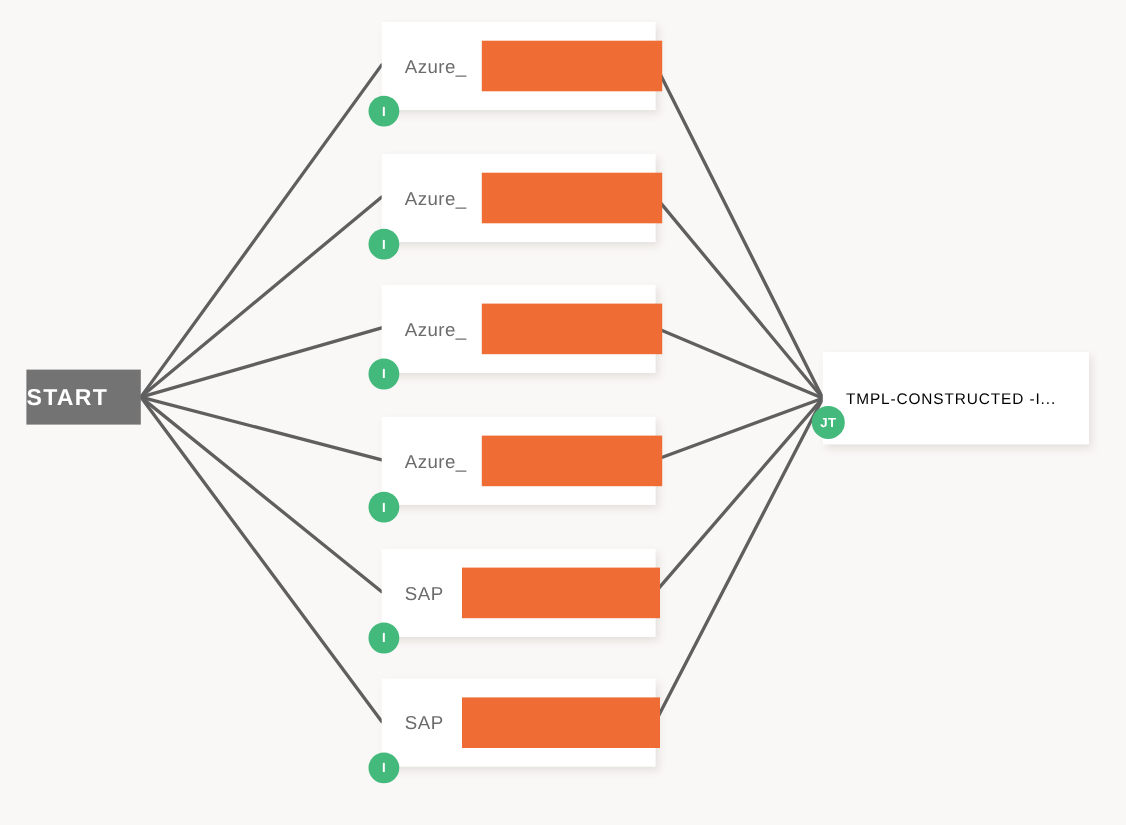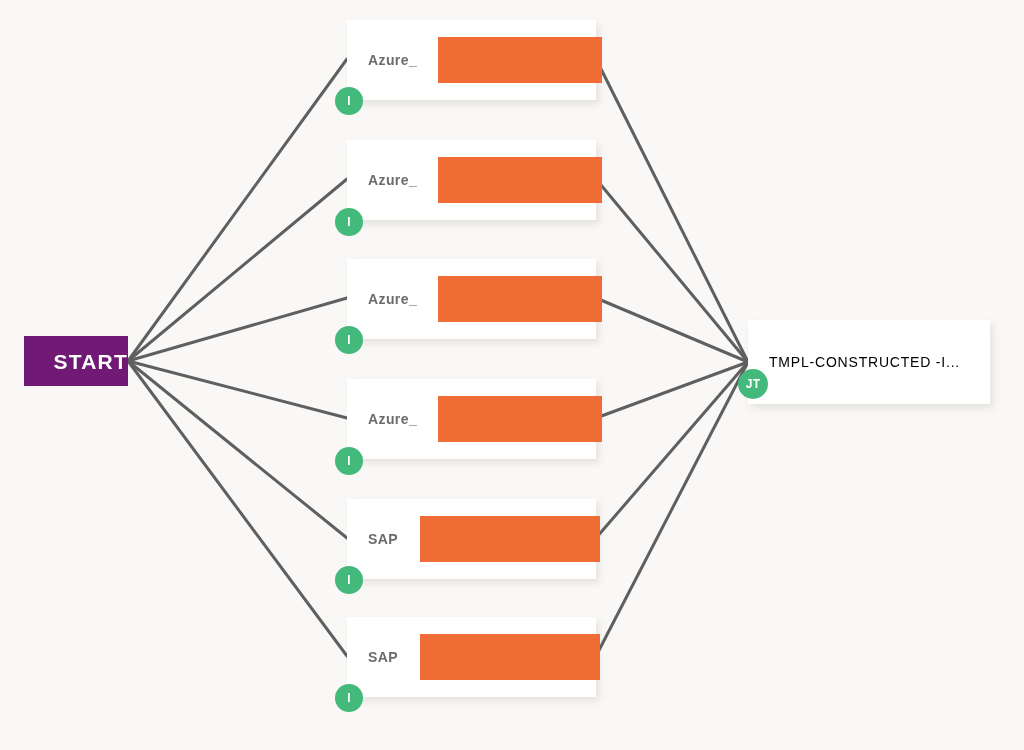--- a/index.html
+++ b/index.html
@@ -27,24 +27,24 @@
     width: 1024px;
     height: 750px;
     pointer-events: none;
   }
   .node {
     position: absolute;
     box-sizing: border-box;
   }
   
   .start-node {
-    background: #701a75;
+    background: #737373;
     display: flex;
     align-items: center;
-    justify-content: flex-end;
+    justify-content: flex-start;
     z-index: 5;
   }
   .start-label {
     color: #ffffff;
     font-size: 21px;
     font-weight: bold;
     letter-spacing: 1.2px;
     line-height: 1;
     white-space: nowrap;
   }
@@ -58,22 +58,22 @@
   }
   .card-inner {
     display: flex;
     align-items: center;
     width: 100%;
     padding-left: 21px;
     box-sizing: border-box;
   }
   .card-label {
     color: #6b6b6b;
-    font-size: 14px;
-    font-weight: bold;
+    font-size: 17px;
+    font-weight: normal;
     letter-spacing: 0.4px;
     white-space: nowrap;
     line-height: 1;
   }
   .redaction-bar {
     background: #ef6c35;
     height: 46px;
     flex: none;
   }
   

